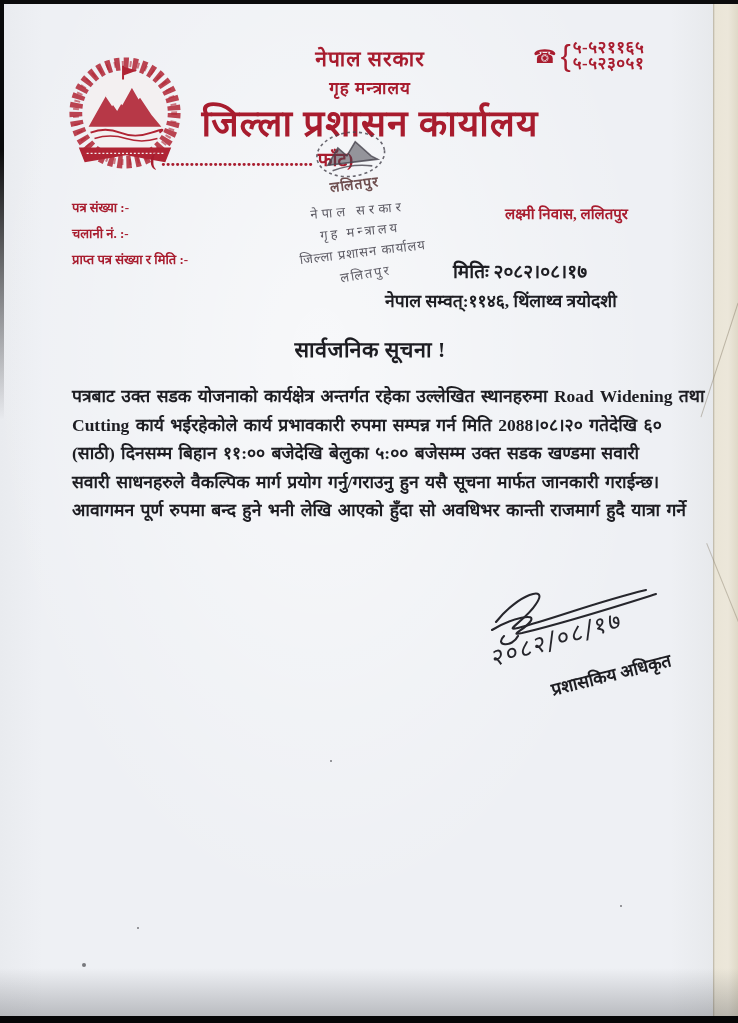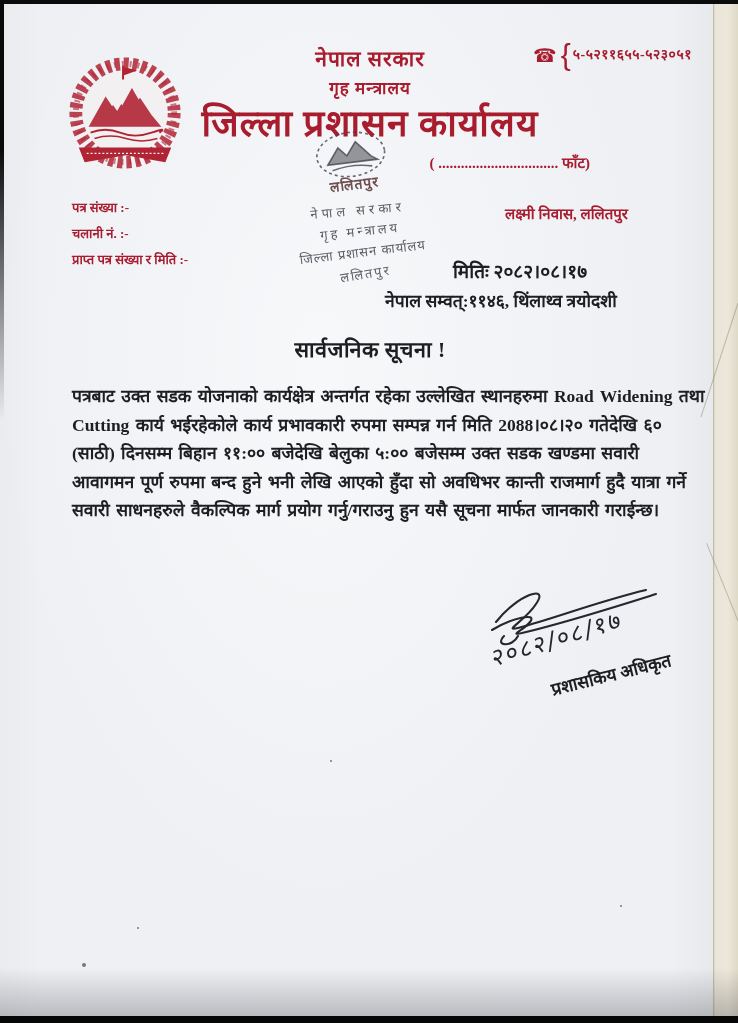--- a/index.html
+++ b/index.html
@@ -31,26 +31,26 @@
     background:rgba(130,120,100,.4);transform:rotate(-22deg);}
   .speck{position:absolute;border-radius:50%;background:rgba(55,55,60,.65);}
   
   .red{color:#a81c2e;}
   .hdr-govt{position:absolute;left:150px;top:44px;width:440px;text-align:center;
     font-size:21px;font-weight:700;letter-spacing:1px;}
   .hdr-ministry{position:absolute;left:150px;top:76px;width:440px;text-align:center;
     font-size:17px;font-weight:700;letter-spacing:1px;}
   .hdr-office{position:absolute;left:60px;top:96px;width:620px;text-align:center;
     font-size:37px;font-weight:800;letter-spacing:1px;}
-  .hdr-section{position:absolute;left:150px;top:152px;width:440px;text-align:right;
-    font-size:15px;font-weight:600;}
+  .hdr-section{position:absolute;left:150px;top:146px;width:440px;text-align:left;
+    font-size:19px;font-weight:600;}
   .phone-block{position:absolute;left:533px;top:40px;display:flex;align-items:center;}
   .phone-icon{font-size:19px;line-height:19px;margin-right:4px;}
   .phone-brace{font-size:30px;font-weight:400;line-height:30px;margin-right:2px;font-family:"Liberation Sans",sans-serif;}
-  .phone-nums{display:flex;flex-direction:row;font-size:14px;font-weight:700;line-height:16px;letter-spacing:.5px;}
+  .phone-nums{display:flex;flex-direction:column;font-size:17px;font-weight:700;line-height:16px;letter-spacing:.5px;}
   
   .emblem{position:absolute;left:60px;top:54px;width:130px;height:118px;}
   
   .stamp{position:absolute;left:252px;top:128px;width:210px;text-align:center;
     transform:rotate(-7deg);color:rgba(72,70,80,.88);}
   .stamp .s-emblem{width:92px;height:52px;margin:0 auto;}
   .stamp .s-city-top{font-size:14px;font-weight:800;letter-spacing:1px;color:rgba(95,60,60,.9);margin-top:-6px;}
   .stamp .s-l1{font-size:13px;letter-spacing:4px;margin-top:8px;transform:rotate(2deg);}
   .stamp .s-l2{font-size:13px;letter-spacing:3px;margin-top:3px;transform:rotate(1deg);}
   .stamp .s-l3{font-size:13px;letter-spacing:1px;margin-top:3px;}
@@ -138,22 +138,22 @@
 
   <div class="address red">लक्ष्मी निवास, ललितपुर</div>
   <div class="date-line ink">मितिः २०८२।०८।१७</div>
   <div class="sambat-line ink">नेपाल सम्वत्:११४६, थिंलाथ्व त्रयोदशी</div>
 
   <div class="notice-title ink">सार्वजनिक सूचना !</div>
   <div class="body-text ink">
     <div>पत्रबाट उक्त सडक योजनाको कार्यक्षेत्र अन्तर्गत रहेका उल्लेखित स्थानहरुमा Road Widening तथा</div>
     <div>Cutting कार्य भईरहेकोले कार्य प्रभावकारी रुपमा सम्पन्न गर्न मिति 2088।०८।२० गतेदेखि ६०</div>
     <div>(साठी) दिनसम्म बिहान ११:०० बजेदेखि बेलुका ५:०० बजेसम्म उक्त सडक खण्डमा सवारी</div>
+    <div>सवारी साधनहरुले वैकल्पिक मार्ग प्रयोग गर्नु/गराउनु हुन यसै सूचना मार्फत जानकारी गराईन्छ।</div>
     <div>आवागमन पूर्ण रुपमा बन्द हुने भनी लेखि आएको हुँदा सो अवधिभर कान्ती राजमार्ग हुदै यात्रा गर्ने</div>
-    <div>सवारी साधनहरुले वैकल्पिक मार्ग प्रयोग गर्नु/गराउनु हुन यसै सूचना मार्फत जानकारी गराईन्छ।</div>
   </div>
 
   <div class="sig-svg">
     <svg viewBox="0 0 185 72" width="185" height="72">
       <g stroke="#26262c" stroke-width="2.1" fill="none" stroke-linecap="round">
         <path d="M18 44 C40 16 72 6 58 26 C48 42 24 54 40 50 C78 40 118 24 168 12"></path>
         <path d="M14 52 C34 40 60 34 52 44 C46 52 30 58 44 55 C90 44 140 28 178 16"></path>
         <path d="M26 58 C16 68 34 70 40 58"></path>
       </g>
     </svg>

